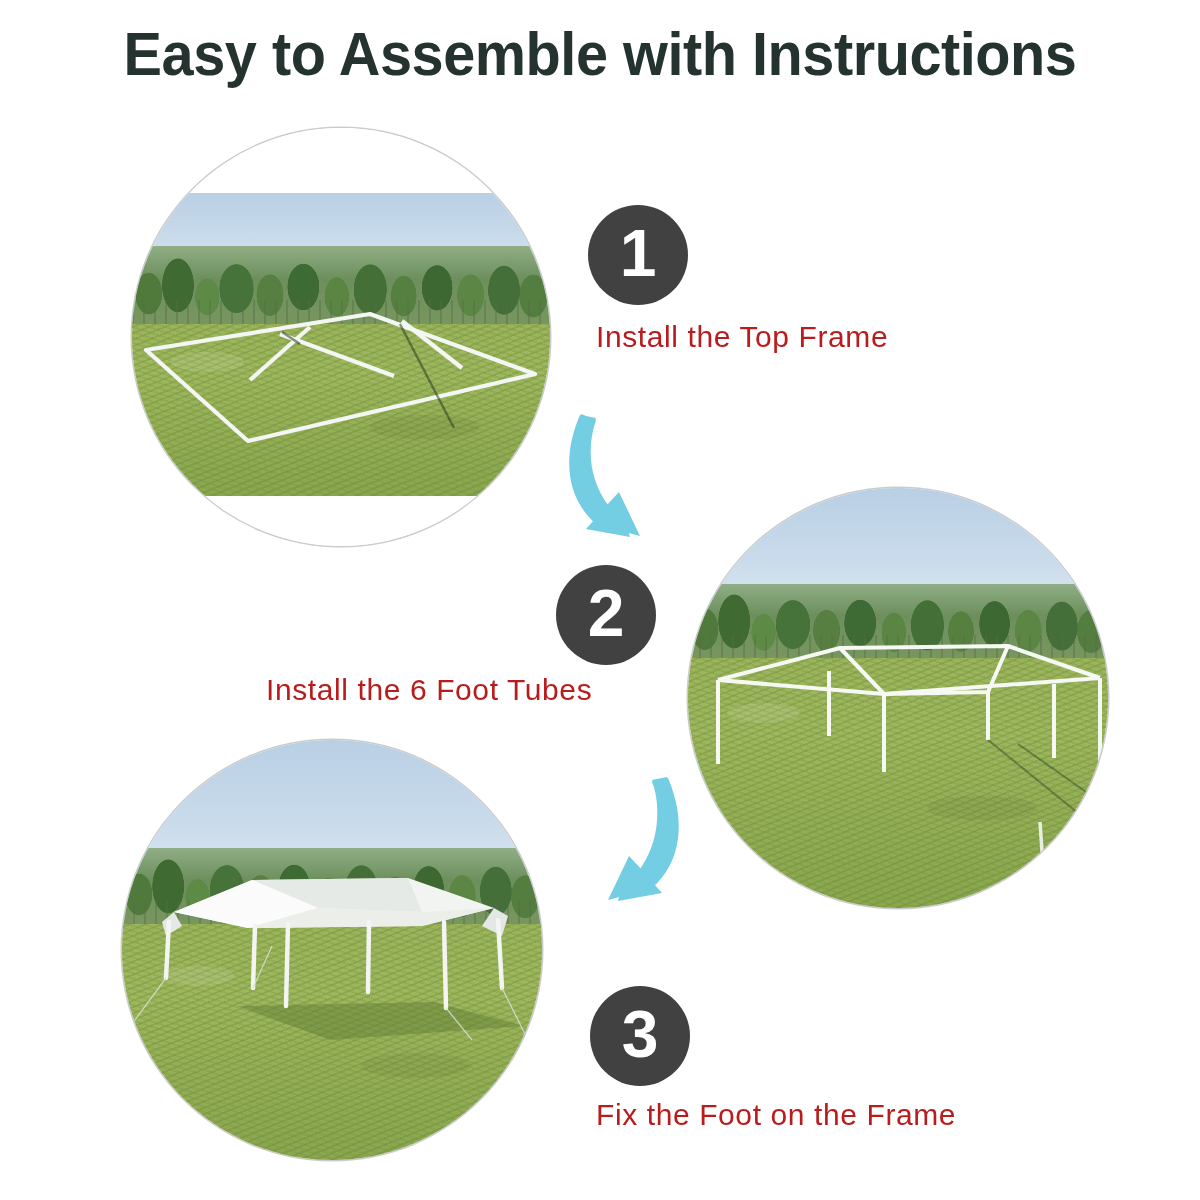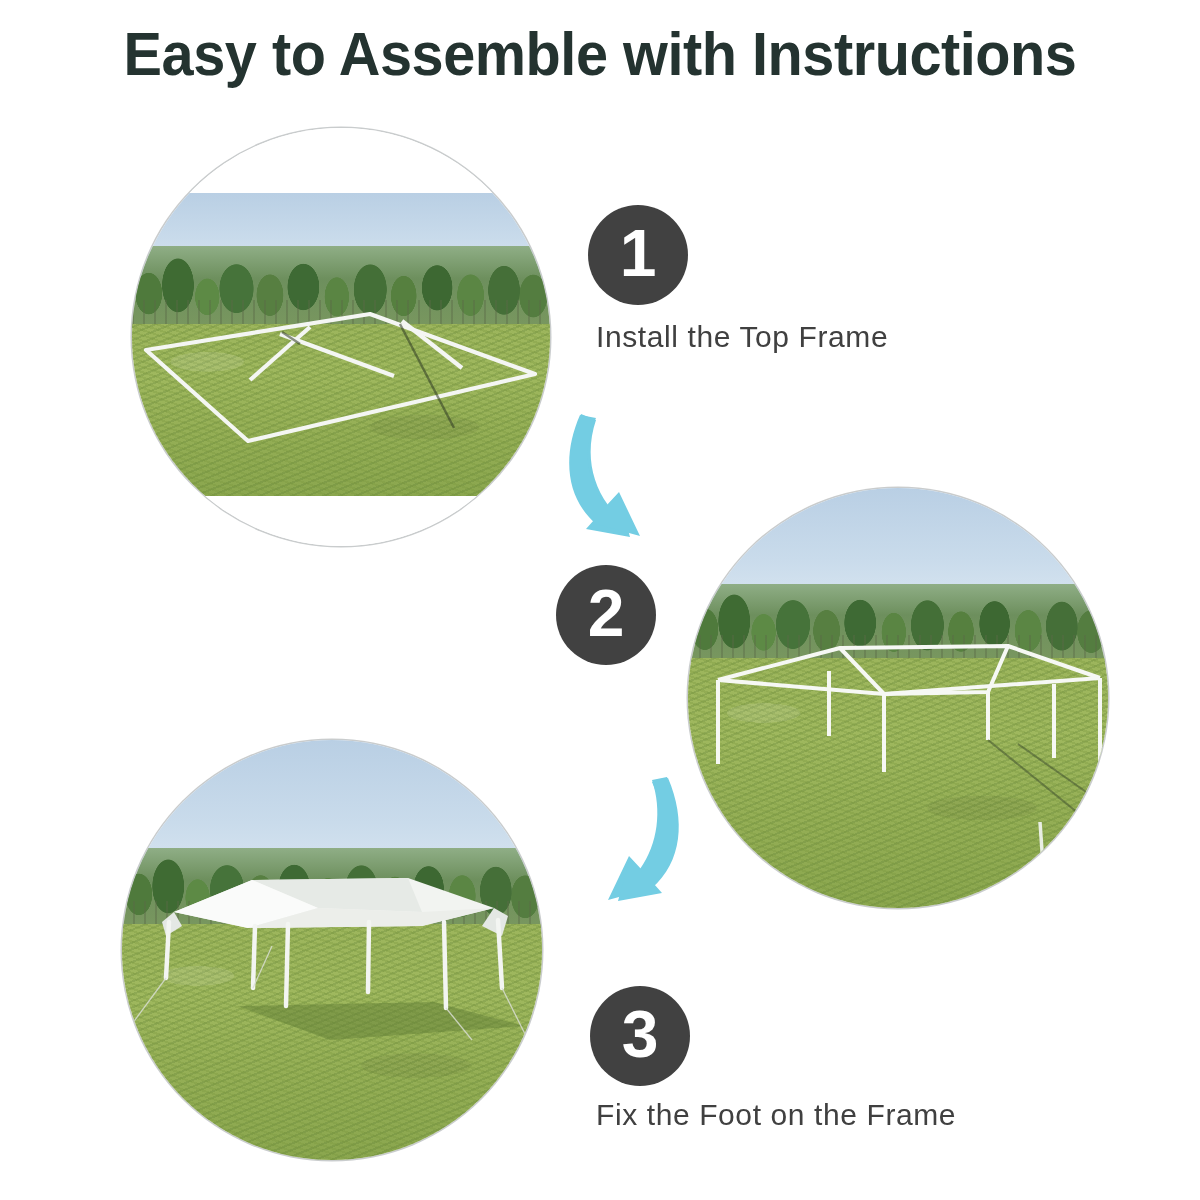--- a/index.html
+++ b/index.html
@@ -91,21 +91,21 @@
     line-height:1;
     letter-spacing:0;
     padding-bottom:4px;
     box-sizing:border-box;
   }
   .caption{
     position:absolute;
     font-family:"Liberation Sans", sans-serif;
     font-size:30px;
     font-weight:300;
-    color:#404040;
+    color:#b91c1c;
     letter-spacing:0.6px;
     white-space:nowrap;
   }
 
   
   .arrow{position:absolute;}
 </style>
 </head>
 <body>
 
@@ -175,20 +175,21 @@
         </g>
         <g stroke="#e9eee4" stroke-width="3.5" fill="none">
           <path d="M352 334 L356 392"></path>
           <path d="M384 336 L388 392"></path>
         </g>
       </svg>
     </div>
   </div>
 
   <div class="badge" style="left:556px;top:565px;">2</div>
+  <div class="caption" style="left:266px;top:673px;">Install the 6 Foot Tubes</div>
 
   <div class="arrow" style="left:562px;top:768px;width:130px;height:145px;">
     <svg viewBox="0 0 130 145" width="130" height="145">
       <path d="M106 10 C124 52 120 94 90 120 L46 132 L67 88 L80 102 C100 78 104 44 90 14 Z" fill="#73cde3"></path>
       <path d="M105 9 C120 50 118 88 92 116 L100 125 L56 133 L68 90 L78 101 C96 76 100 42 90 12 Z" fill="#73cde3"></path>
     </svg>
   </div>
 
   <div class="photo" style="left:122px;top:740px;width:420px;height:420px;">
     <div class="inner">

